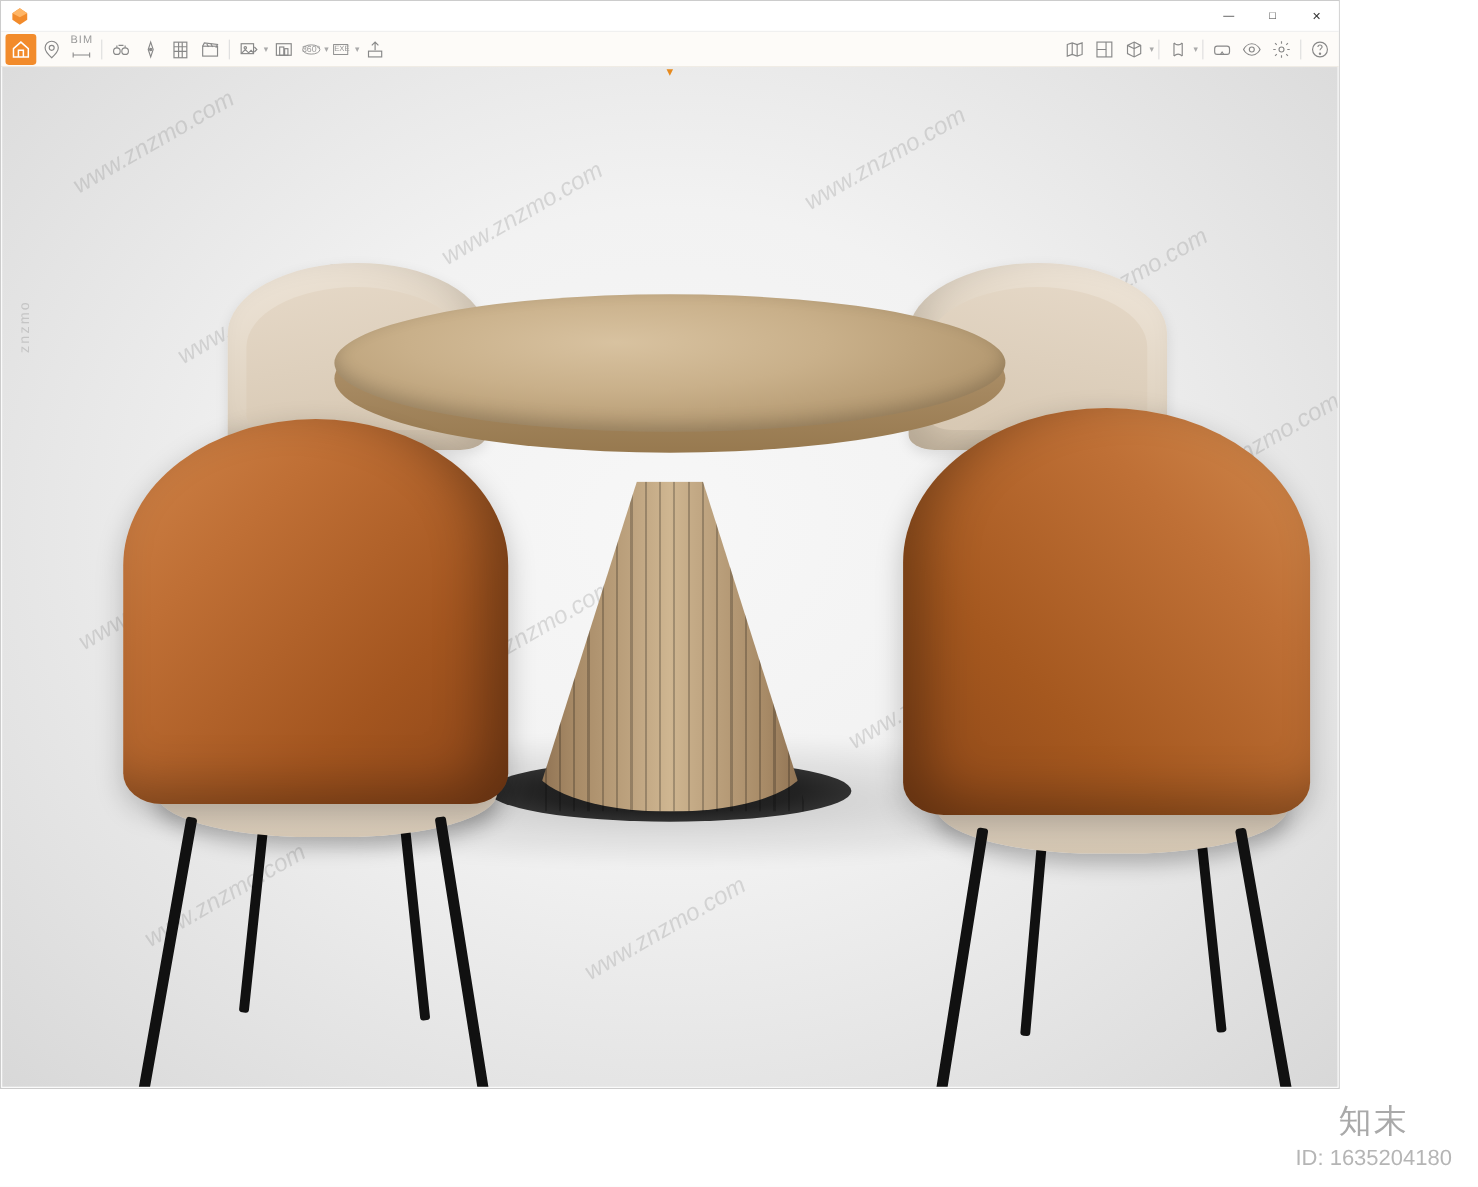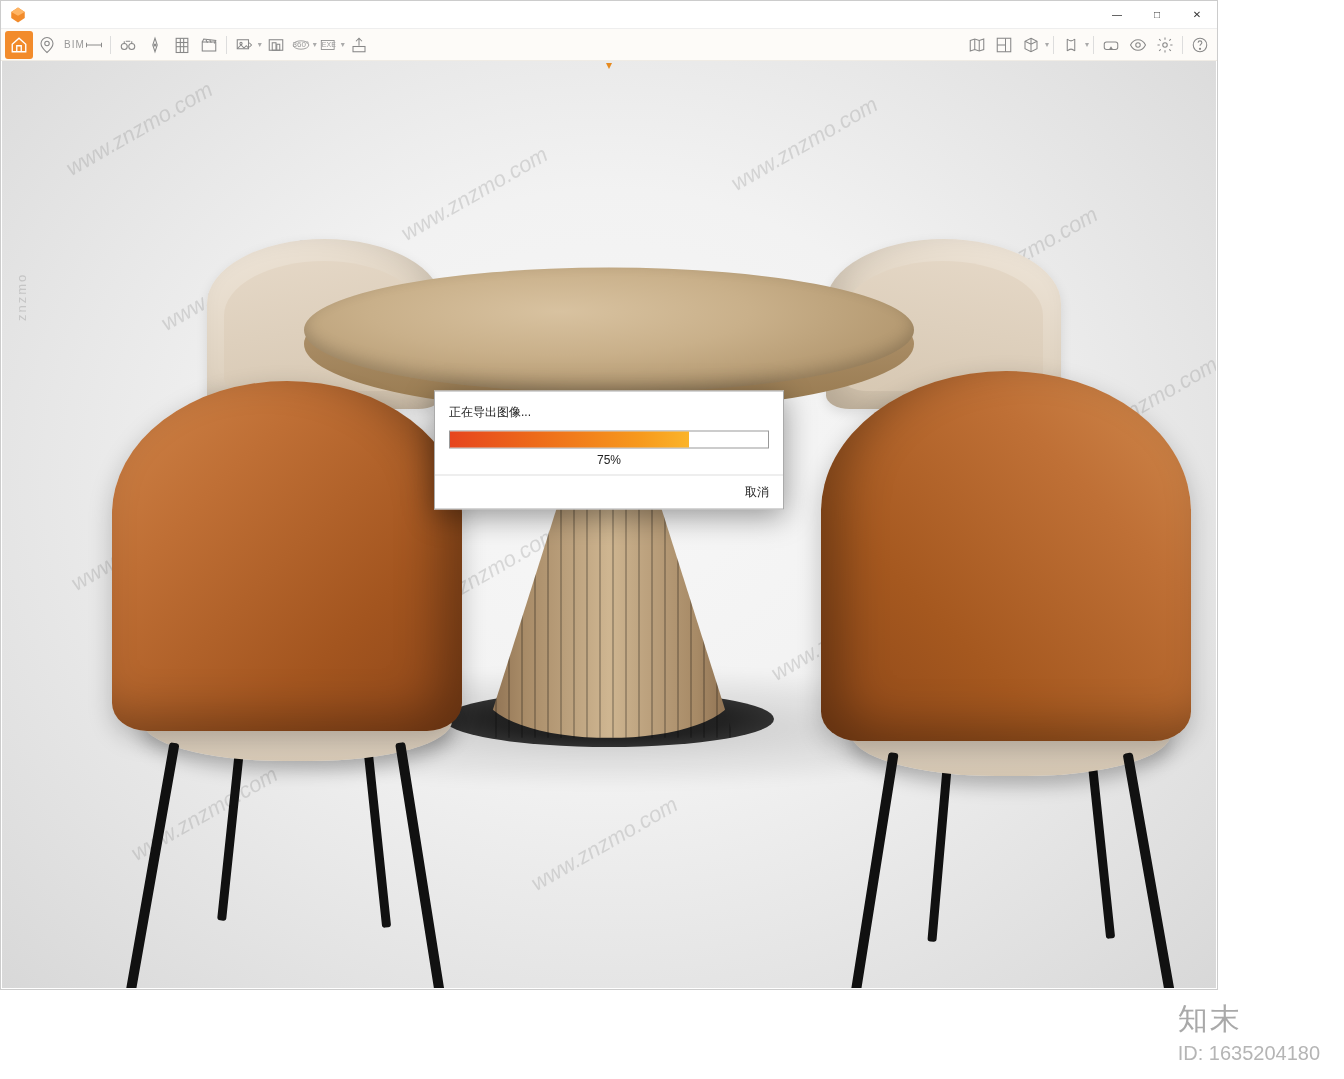--- a/index.html
+++ b/index.html
@@ -56,21 +56,21 @@
 .chair-br .inner{position:absolute;left:32px;top:22px;width:200px;height:130px;border-radius:50% 50% 12% 12%/42% 42% 10% 10%;background:linear-gradient(190deg,#e5d8c7,#d7c8b3)}
 .dialog{position:absolute;left:50%;top:42%;transform:translate(-50%,-50%);width:350px;background:#fff;border:1px solid #aaa;box-shadow:0 6px 28px rgba(0,0,0,.4);font-size:12px;z-index:50}
 .dlg-body{padding:12px 14px 8px}
 .dlg-title{color:#222;margin-bottom:10px;font-size:12px}
 .prog-outer{width:100%;height:18px;border:1px solid #999;background:#fff;position:relative}
 .prog-fill{height:100%;background:linear-gradient(90deg,#e6451e 0%,#ed6a1a 35%,#f79a1d 80%,#fbb42a 100%)}
 .prog-pct{text-align:center;margin-top:4px;color:#222}
 .dlg-footer{border-top:1px solid #ddd;padding:8px 14px;text-align:right}
 .dlg-cancel{display:inline-block;color:#222;font-size:12px;cursor:pointer}
 .wm{position:absolute;color:rgba(130,130,130,.26);font-size:22px;transform:rotate(-30deg);pointer-events:none;font-style:italic;white-space:nowrap}
-.brand-mark{position:absolute;right:24px;bottom:14px;text-align:left;color:#a9a9a9;z-index:60}
+.brand-mark{position:absolute;right:24px;bottom:14px;text-align:center;color:#a9a9a9;z-index:60}
 .brand-mark .bn{font-size:30px;letter-spacing:2px;color:#a9a9a9}
 .brand-mark .bid{font-size:20px;color:#b5b5b5;margin-top:2px}
 .canvas-wm{position:absolute;left:12px;top:260px;transform:rotate(-90deg);transform-origin:left top;color:rgba(120,120,120,.28);font-size:13px;letter-spacing:2px}
 </style>
 </head>
 <body>
 
 <div class="window">
   <div class="titlebar">
     <div class="titlebar-left">
@@ -95,21 +95,21 @@
             <path d="M3 11 L12 3 L21 11 V21 H3 Z"></path>
             <path d="M9 21 V13 H15 V21"></path>
           </svg>
       </div>
       <div class="tb-btn">
           <svg viewBox="0 0 24 24" fill="none" stroke="currentColor" stroke-width="1.4">
             <circle cx="12" cy="10" r="3"></circle>
             <path d="M12 2a8 8 0 018 8c0 5-8 12-8 12S4 15 4 10a8 8 0 018-8z"></path>
           </svg>
         </div>
-      <div class="tb-btn" style="width:auto;padding:0 3px;flex-direction:row;line-height:1">
+      <div class="tb-btn" style="width:auto;padding:0 3px;flex-direction:column;line-height:1">
         <span class="bim-label">BIM</span>
         <svg viewBox="0 0 24 8" width="22" height="7" fill="none" stroke="currentColor" stroke-width="1.3">
             <line x1="2" y1="4" x2="22" y2="4"></line>
             <line x1="2" y1="1" x2="2" y2="7"></line>
             <line x1="22" y1="1" x2="22" y2="7"></line>
           </svg>
       </div>
       <div class="tb-sep"></div>
       <div class="tb-btn">
           <svg viewBox="0 0 24 24" fill="none" stroke="currentColor" stroke-width="1.4">
@@ -294,31 +294,19 @@
       <div class="chair chair-fr">
         <div class="chair-leg l3"></div>
         <div class="chair-leg l4"></div>
         <div class="chair-seat"></div>
         <div class="chair-back"></div>
         <div class="chair-leg l1"></div>
         <div class="chair-leg l2"></div>
       </div>
     </div>
 
-    <div class="dialog">
-      <div class="dlg-body">
-        <div class="dlg-title">正在导出图像...</div>
-        <div class="prog-outer">
-          <div class="prog-fill" style="width:75%"></div>
-        </div>
-        <div class="prog-pct">75%</div>
-      </div>
-      <div class="dlg-footer">
-        <span class="dlg-cancel">取消</span>
-      </div>
-    </div>
   </div>
 </div>
 
 <div class="brand-mark">
   <div class="bn">知末</div>
   <div class="bid">ID: 1635204180</div>
 </div>
 
 </body></html>

